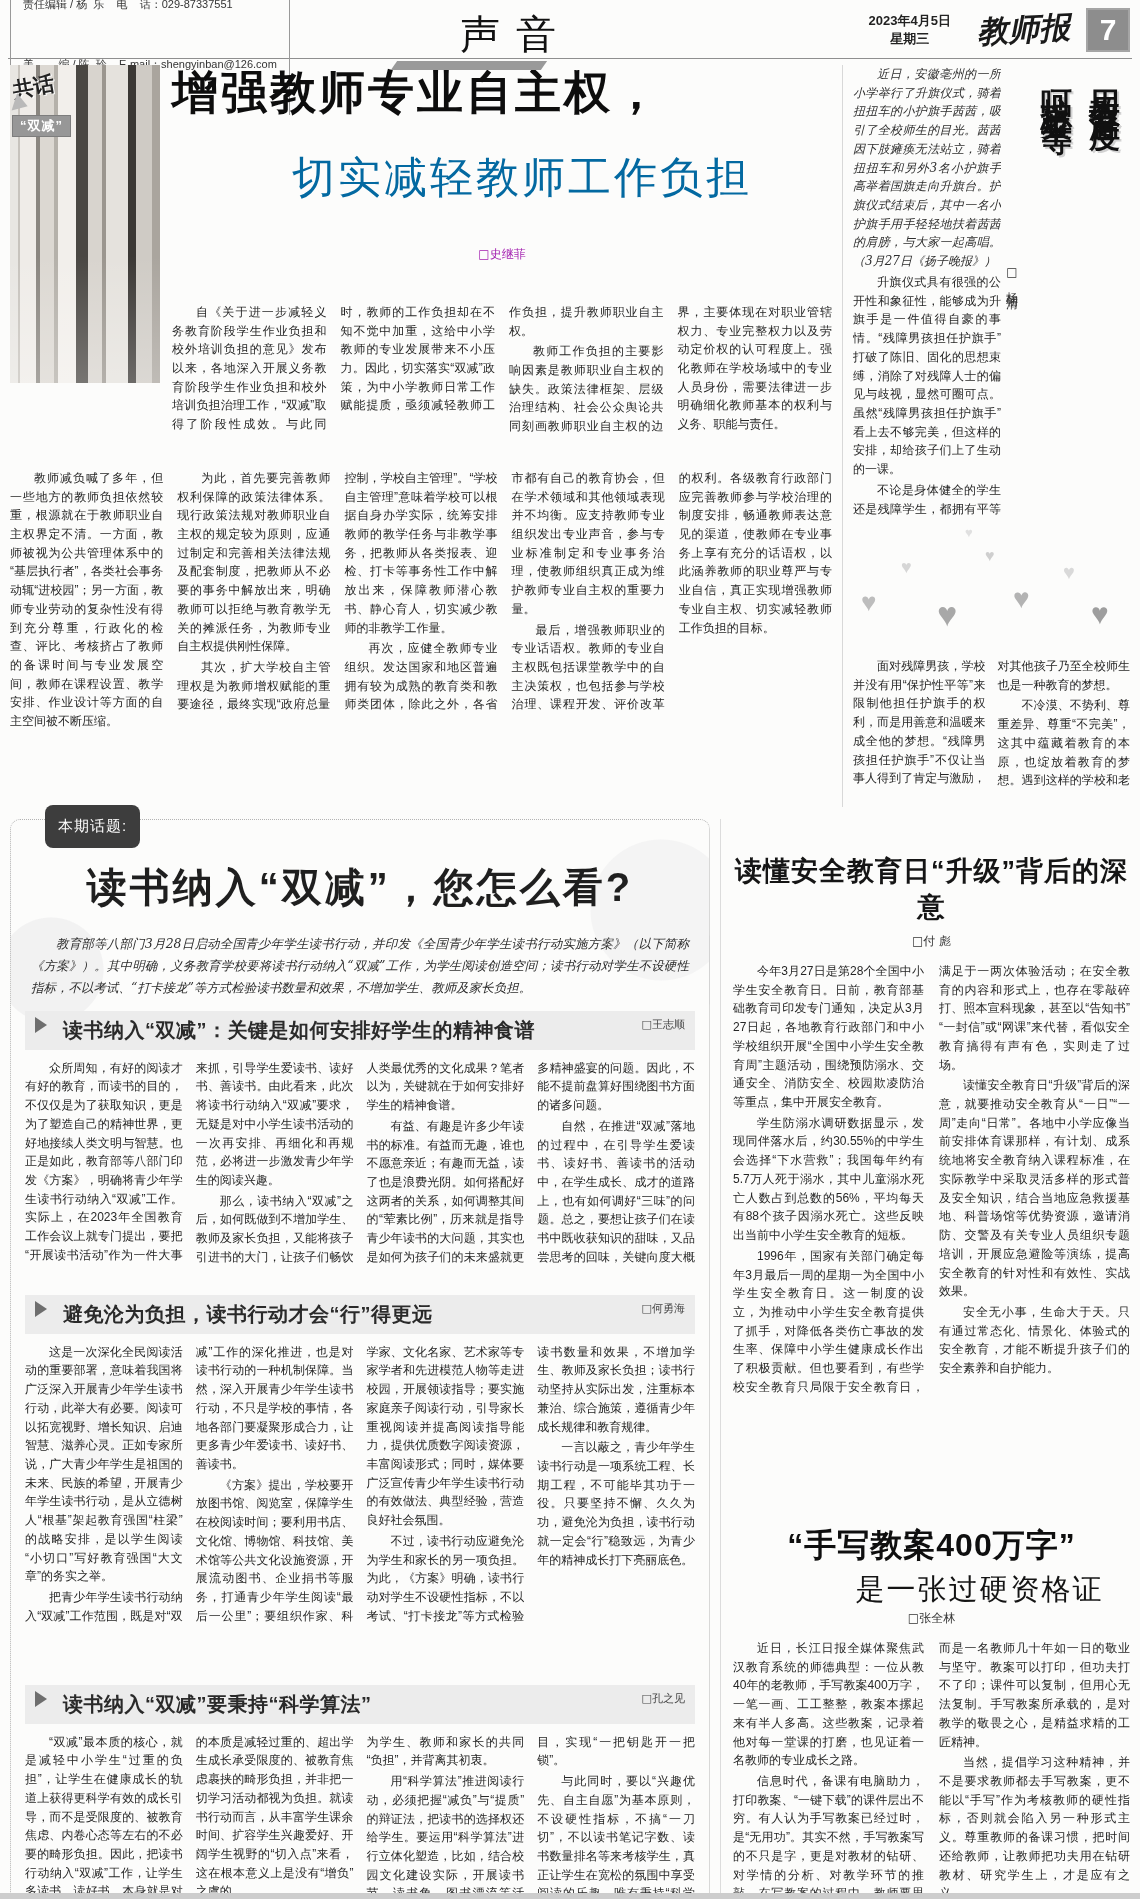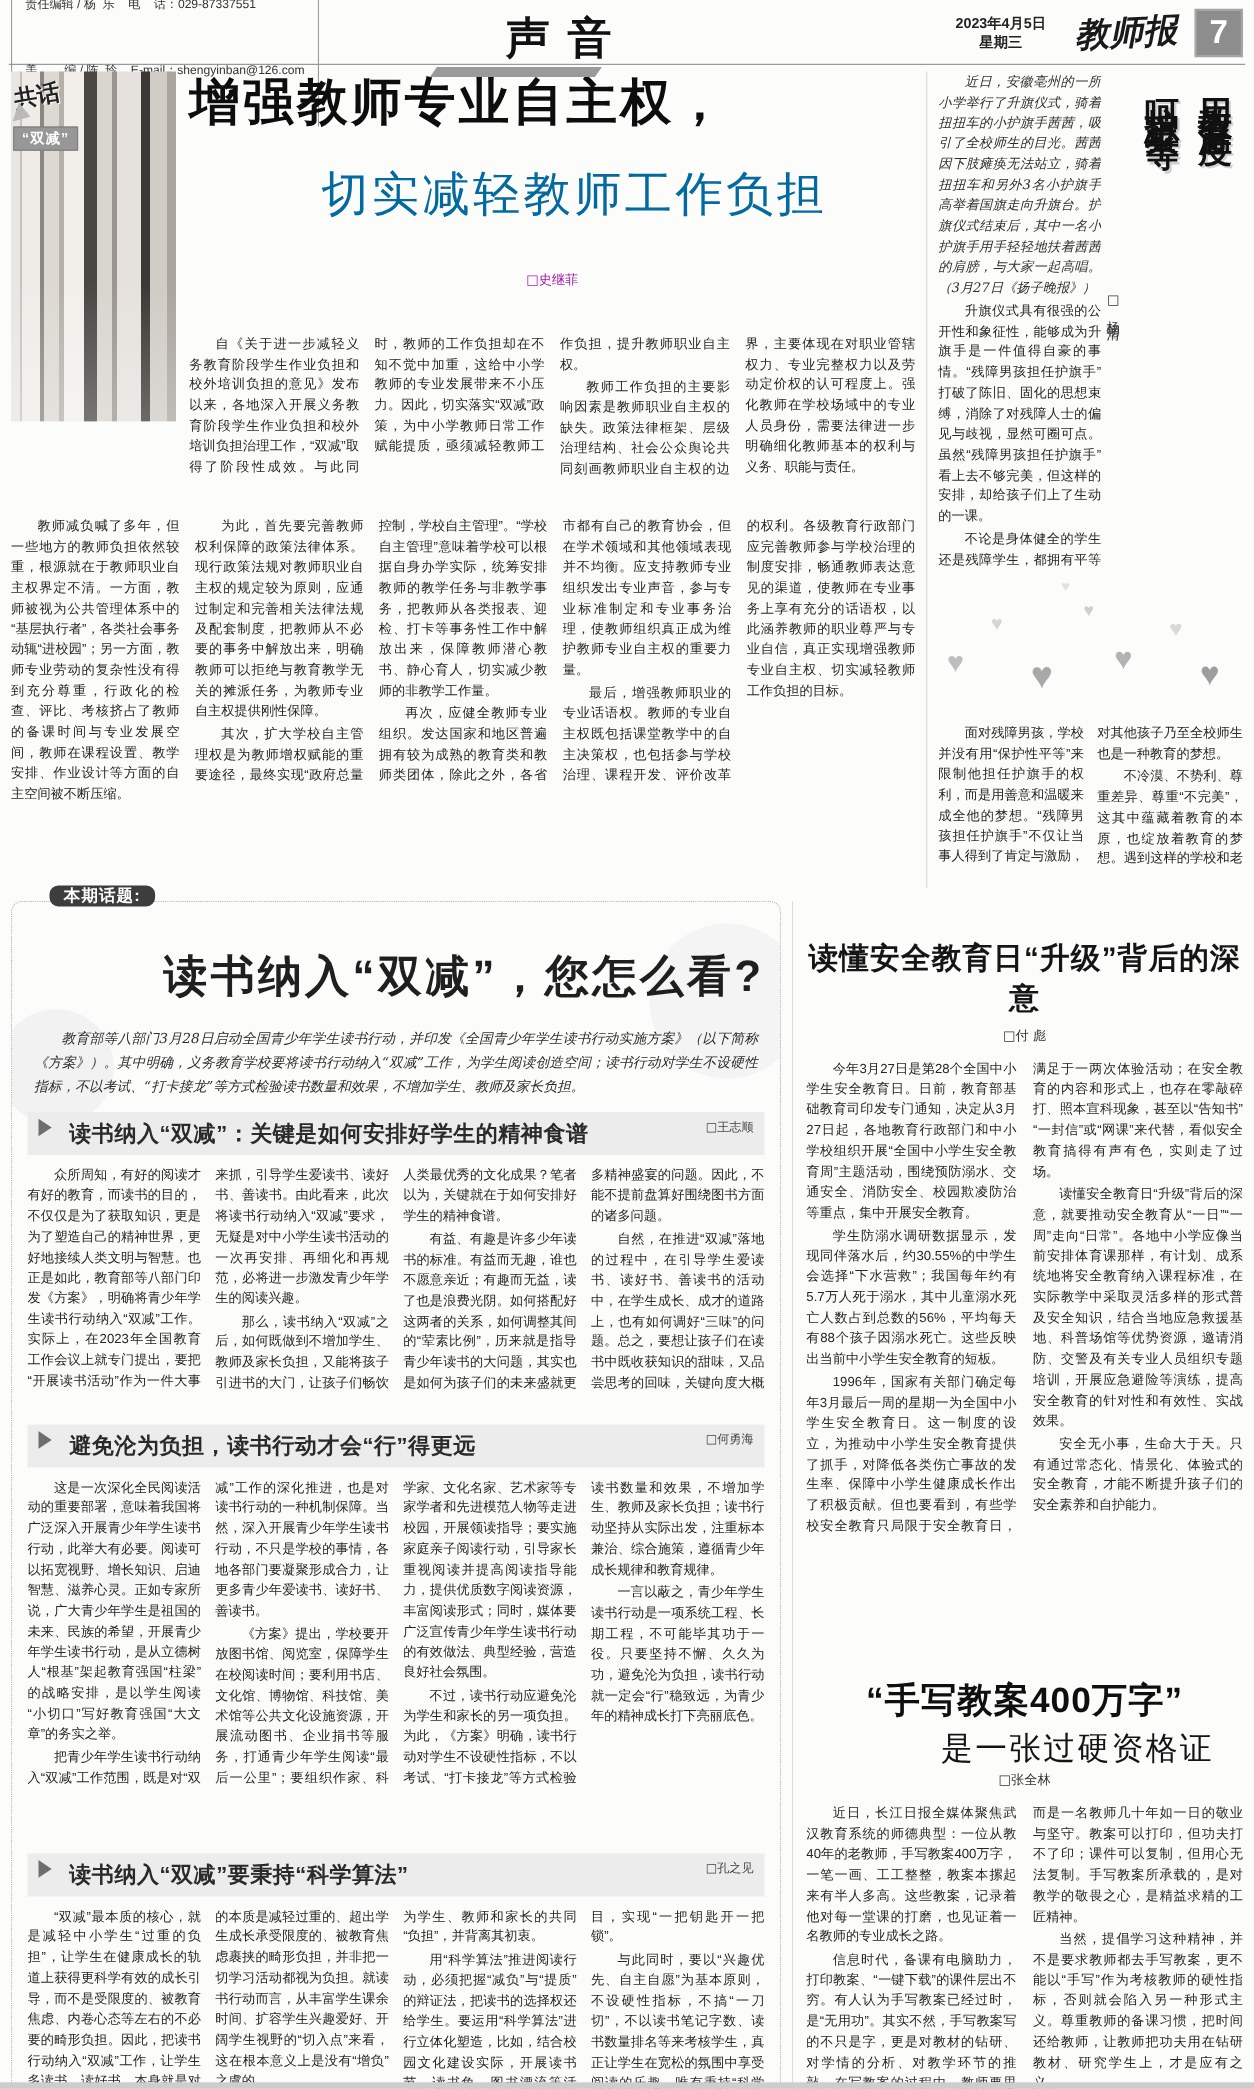--- a/index.html
+++ b/index.html
@@ -7,21 +7,21 @@
   body {
     width:1140px; height:1899px; position:relative; overflow:hidden;
     background:#fcfcfb; color:#1c1c1c;
     font-family:"Liberation Sans","DejaVu Sans",sans-serif;
   }
   p { margin:0 0 2px 0; text-indent:2em; text-align:justify; font-size:12px; line-height:1.56; color:#262626; }
 
   
   .masthead { display:flex; align-items:center; height:56px; padding:4px 10px 0 10px; }
   .ed-info { font-size:11px; line-height:1.8; color:#333; border-left:1px solid #999; border-right:1px solid #999; padding:1px 12px; margin-top:10px; white-space:pre; }
-  .section-title { font-size:40px; font-weight:bold; letter-spacing:16px; margin-left:170px; position:relative; top:4px; color:#111; }
+  .section-title { font-size:40px; font-weight:normal; letter-spacing:16px; margin-left:170px; position:relative; top:4px; color:#111; }
   .section-title .underbar { position:absolute; left:-66px; bottom:-8px; width:150px; height:9px; background:#9a9a9a; transform:skewX(-35deg); }
   .date-block { margin-left:auto; text-align:center; font-size:13px; font-weight:bold; line-height:1.35; color:#222; }
   .paper-name { font-family:"DejaVu Serif","Liberation Serif",serif; font-style:italic; font-weight:bold; font-size:31px; margin:0 16px 0 26px; color:#1a1a1a; transform:rotate(-3deg); }
   .page-num { width:44px; height:44px; background:#8d8d8d; color:#fff; font-size:30px; font-weight:bold; display:flex; align-items:center; justify-content:center; box-shadow:inset 0 0 0 2px #a5a5a5; }
   .masthead-rule { height:0; border-top:1px solid #8f8f8f; margin:2px 8px 0 8px; }
 
   .content { padding:6px 10px 0 10px; }
 
   
   .top-row { display:flex; }
@@ -64,22 +64,22 @@
   .yang-bottom { column-count:2; column-gap:12px; height:150px; overflow:hidden; margin-top:2px; }
 
   
   .bottom-row { display:flex; margin-top:12px; align-items:stretch; }
   .topic-box { width:700px; border:1px dotted #b3b3b3; border-radius:10px; position:relative; padding:24px 14px 10px 14px;
     background-image:
       radial-gradient(circle at 40px 150px, #f2f2f2 52px, rgba(255,255,255,0) 53px),
       radial-gradient(circle at 650px 90px, #f4f4f4 70px, rgba(255,255,255,0) 71px),
       radial-gradient(circle at 90px 600px, #f6f6f6 46px, rgba(255,255,255,0) 47px);
   }
-  .topic-label { position:absolute; top:-15px; left:34px; background:#3d3d3d; color:#fff; font-size:15px; font-weight:bold; padding:0 13px; border-radius:8px; letter-spacing:1px;text-align:center; }
-  .topic-headline { text-align:right; font-size:40px; font-weight:600; letter-spacing:3px; margin:16px 0 18px 0; color:#1f1f1f; }
+  .topic-label { position:absolute; top:-15px; left:34px; background:#3d3d3d; color:#fff; font-size:15px; font-weight:normal; padding:12px 13px; border-radius:8px; letter-spacing:1px;text-align:center; }
+  .topic-headline { text-align:center; font-size:40px; font-weight:600; letter-spacing:3px; margin:16px 0 18px 0; color:#1f1f1f; }
   .topic-intro { font-family:"DejaVu Serif",serif; font-style:italic; font-size:12.5px; line-height:1.75; margin:0 6px 8px 6px; text-indent:2em; text-align:justify; color:#2c2c2c; }
   .sub-head { background:#ececec; display:flex; align-items:flex-start; padding:6px 10px; margin-top:12px; }
   .tri { width:0; height:0; border-left:12px solid #6e6e6e; border-top:8px solid transparent; border-bottom:8px solid transparent; margin-right:16px; flex:0 0 auto; }
   .sub-title { font-size:20px; font-weight:600; color:#2a2a2a; letter-spacing:.5px; }
   .sub-byline { margin-left:auto; font-size:11px; font-family:"DejaVu Serif",serif; color:#444; padding-left:8px; flex:0 0 auto; }
   .sub-body { column-count:4; column-gap:13px; margin-top:9px; overflow:hidden; }
   .sub-body.h1x { height:224px; }
   .sub-body.h2x { height:330px; }
   .sub-body.h3x { height:318px; }
 

